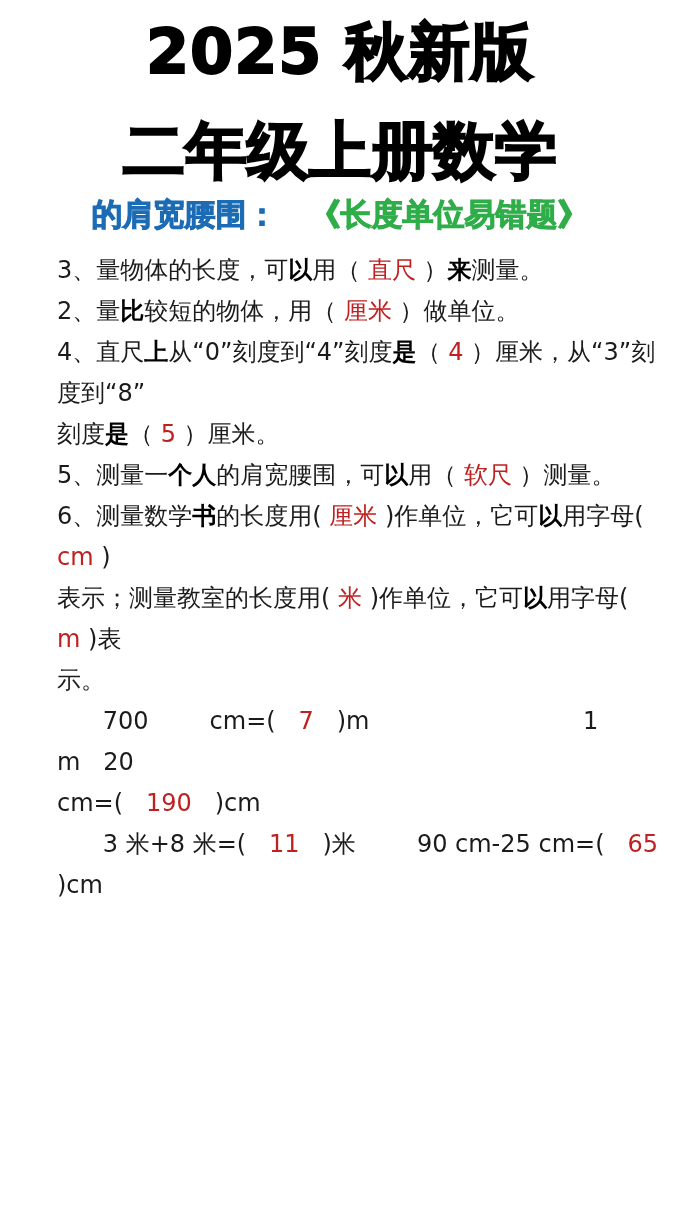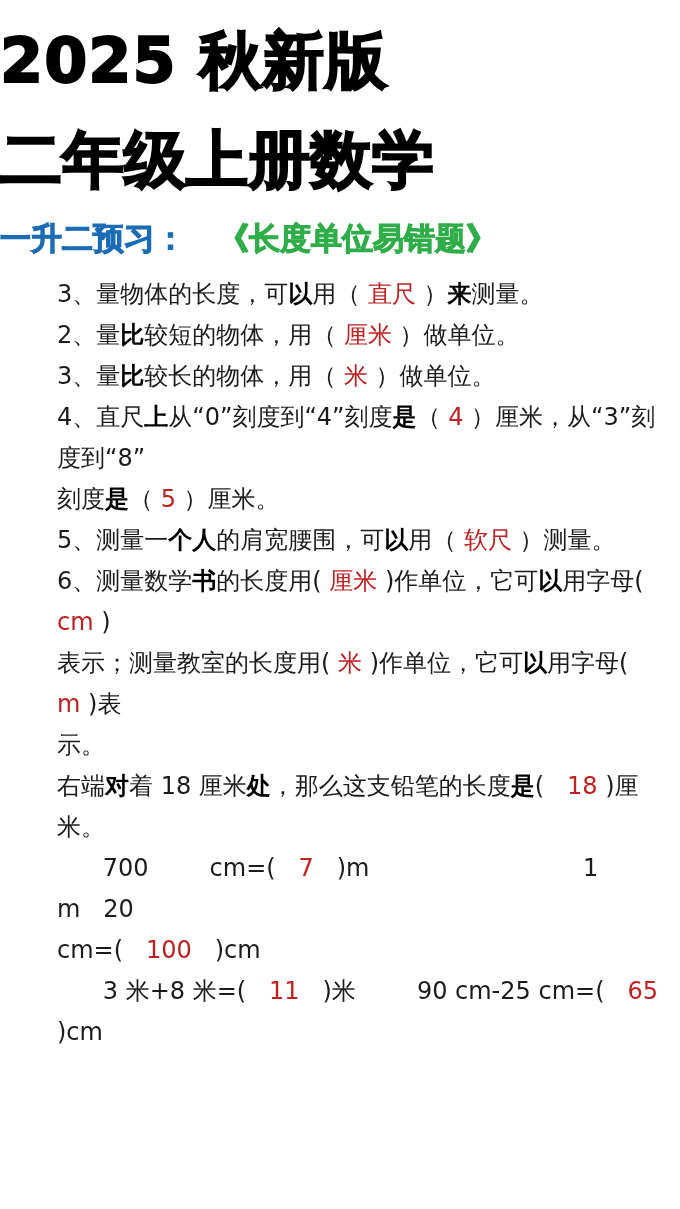--- a/index.html
+++ b/index.html
@@ -14,36 +14,36 @@
     position: relative;
     width: 680px;
     height: 1209px;
     margin: 0 auto;
     background: #ffffff;
     overflow: hidden;
     font-family: "DejaVu Sans", "Liberation Sans", sans-serif;
     color: var(--ink);
   }
   .header {
-    text-align: left;
-    padding-top: 24px;
+    text-align: center;
+    padding-top: 15px;
   }
   .title {
     margin: 0 0 26px 0;
     font-size: 62px;
     line-height: 1.18;
     font-weight: 900;
     color: #000000;
     letter-spacing: 1px;
     -webkit-text-stroke: 2px #000000;
     white-space: nowrap;
   }
   .title.second {
     letter-spacing: 0px;
-    margin-bottom: 24px;
+    margin-bottom: 9px;
   }
   .subtitle {
     margin: 0 0 4px 0;
     font-size: 31px;
     font-weight: 900;
     line-height: 1.2;
     white-space: nowrap;
   }
   .subtitle .sub-blue  { color: var(--blue);  -webkit-text-stroke: 1px var(--blue); }
   .subtitle .sub-green { color: var(--green); margin-left: 32px; -webkit-text-stroke: 1px var(--green); }
@@ -59,48 +59,44 @@
   .q-line .r { color: var(--red); }
 </style>
 </head>
 <body>
 
 <div class="page">
   <header class="header">
     <h1 class="title">2025 秋新版</h1>
     <h1 class="title second">二年级上册数学</h1>
     <div class="subtitle">
-      <span class="sub-blue">一升二预习：</span><span class="sub-green">《长度单位易错题》</span>
+      <span class="sub-blue">的肩宽腰围：</span><span class="sub-green">《长度单位易错题》</span>
     </div>
   </header>
 
   <main class="content">
       <div class="question">
         <div class="q-line"><span>3、量物体的长度，可</span><span class="b">以</span><span>用（ </span><span class="r">直尺</span><span> ）</span><span class="b">来</span><span>测量。</span></div>
       </div>
       <div class="question">
         <div class="q-line"><span>2、量</span><span class="b">比</span><span>较短的物体，用（ </span><span class="r">厘米</span><span> ）做单位。</span></div>
-      </div>
-      <div class="question">
-        <div class="q-line"><span>3、量</span><span class="b">比</span><span>较长的物体，用（ </span><span class="r">米</span><span> ）做单位。</span></div>
       </div>
       <div class="question">
         <div class="q-line"><span>4、直尺</span><span class="b">上</span><span>从“0”刻度到“4”刻度</span><span class="b">是</span><span>（ </span><span class="r">4</span><span> ）厘米，从“3”刻度到“8”</span></div>
         <div class="q-line"><span>刻度</span><span class="b">是</span><span>（ </span><span class="r">5</span><span> ）厘米。</span></div>
       </div>
       <div class="question">
         <div class="q-line"><span>5、测量一</span><span class="b">个人</span><span>的肩宽腰围，可</span><span class="b">以</span><span>用（ </span><span class="r">软尺</span><span> ）测量。</span></div>
       </div>
       <div class="question">
         <div class="q-line"><span>6、测量数学</span><span class="b">书</span><span>的长度用( </span><span class="r">厘米</span><span> )作单位，它可</span><span class="b">以</span><span>用字母( </span><span class="r">cm</span><span> )</span></div>
         <div class="q-line"><span>表示；测量教室的长度用( </span><span class="r">米</span><span> )作单位，它可</span><span class="b">以</span><span>用字母( </span><span class="r">m</span><span> )表</span></div>
         <div class="q-line"><span>示。</span></div>
       </div>
       <div class="question">
-        <div class="q-line"><span>右端</span><span class="b">对</span><span>着 18 厘米</span><span class="b">处</span><span>，那么这支铅笔的长度</span><span class="b">是</span><span>(   </span><span class="r">18</span><span> )厘米。</span></div>
       </div>
       <div class="question">
         <div class="q-line"><span>      700        cm=(   </span><span class="r">7</span><span>   )m                            1        m   20</span></div>
-        <div class="q-line"><span>cm=(   </span><span class="r">100</span><span>   )cm</span></div>
+        <div class="q-line"><span>cm=(   </span><span class="r">190</span><span>   )cm</span></div>
         <div class="q-line"><span>      3 米+8 米=(   </span><span class="r">11</span><span>   )米        </span><span>90 cm-25 cm=(   </span><span class="r">65</span><span>   )cm</span></div>
       </div>
     </main>
 </div>
 
 </body></html>

